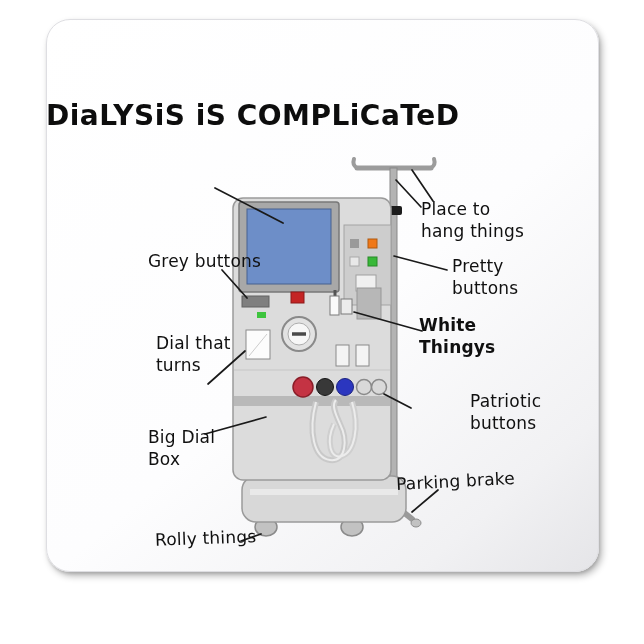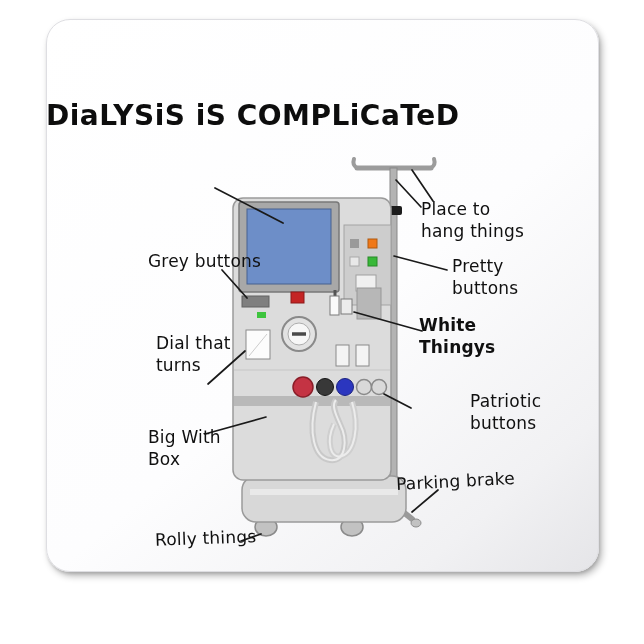--- a/index.html
+++ b/index.html
@@ -122,18 +122,18 @@
 hang things</div>
   <div class="lbl" style="left:148px;top:250px;">Grey buttons</div>
   <div class="lbl" style="left:428px;top:255px;margin-left:24px;">Pretty
 buttons</div>
   <div class="lbl" style="left:156px;top:332px;">Dial that
 turns</div>
   <div class="lbl" style="left:419px;top:314px;font-weight:bold;">White
 Thingys</div>
   <div class="lbl" style="left:425px;top:390px;margin-left:45px;">Patriotic
 buttons</div>
-  <div class="lbl" style="left:148px;top:426px;">Big With
+  <div class="lbl" style="left:148px;top:426px;">Big Dial
 Box</div>
   <div class="lbl" style="left:396px;top:470px;transform:rotate(-3deg);">Parking brake</div>
   <div class="lbl" style="left:155px;top:527px;transform:rotate(-2deg);">Rolly things</div>
 
 </div>
 
 </body></html>

